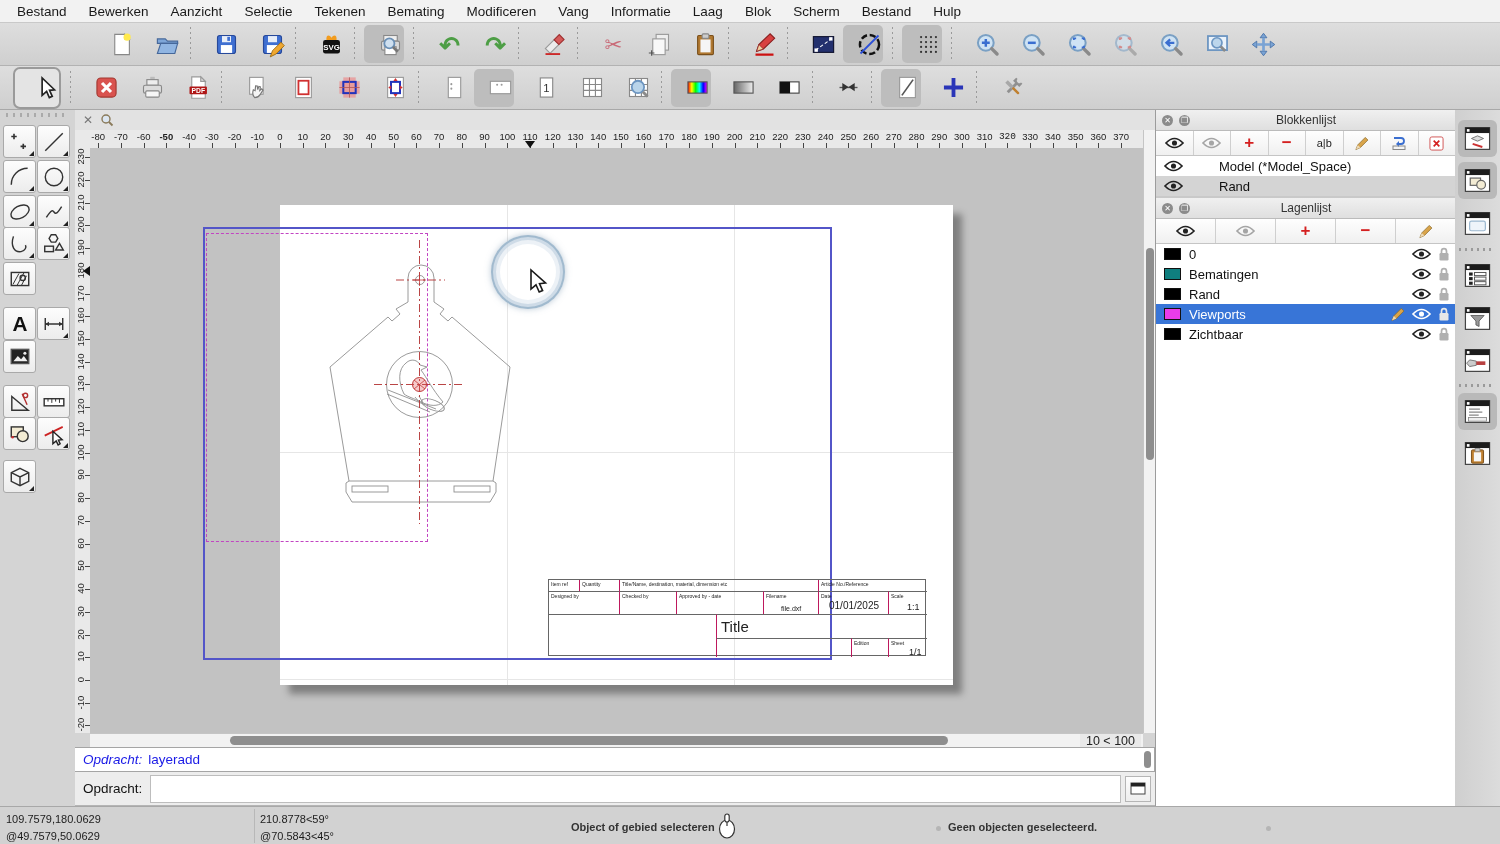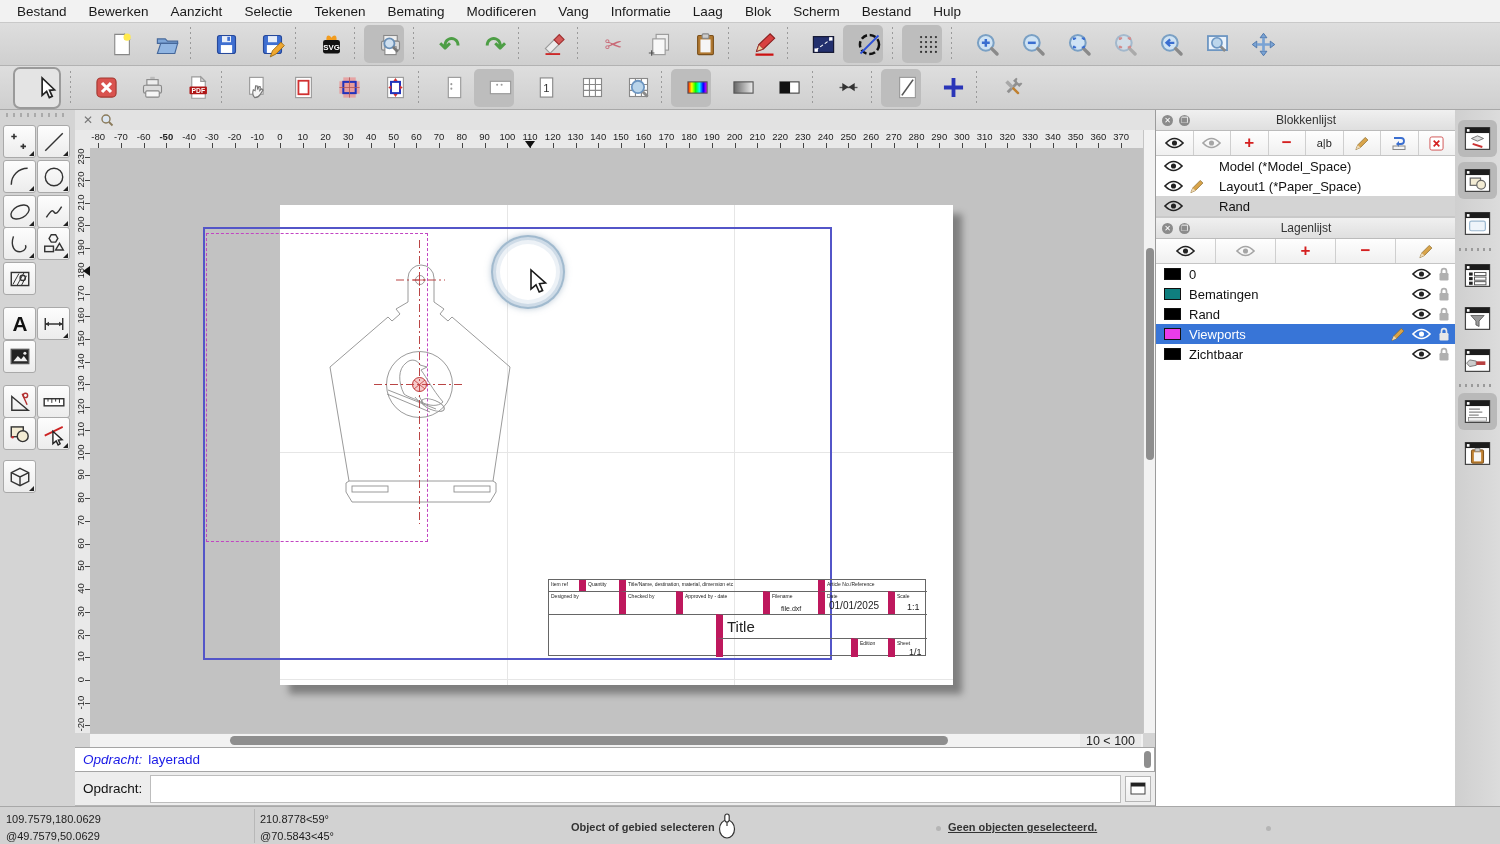--- a/index.html
+++ b/index.html
@@ -56,21 +56,21 @@
            border-bottom:5px solid transparent;border-right:7px solid #111;transform:translateY(-50%);}
   
   #canvas{position:absolute;left:90px;top:148px;width:1053px;height:585px;background:#c2c2c2;overflow:hidden;}
   #paper{position:absolute;left:190px;top:57px;width:673px;height:480px;background:#fff;
          box-shadow:9px 9px 7px rgba(0,0,0,.35);}
   .gridline{position:absolute;background:#e6e6e6;}
   #bluerect{position:absolute;left:113px;top:79px;width:625px;height:429px;border:2px solid #5355c8;}
   #vprect{position:absolute;left:116px;top:85px;width:220px;height:307px;border:1.5px dashed #c244c2;}
   #tb{position:absolute;left:458px;top:431px;width:378px;height:77px;border:1px solid #666;
       box-sizing:border-box;font-family:"Liberation Sans",sans-serif;color:#222;}
-  #tb .cell{position:absolute;box-sizing:border-box;border-left:7px solid #be185d;border-top:1px solid #666;
+  #tb .cell{position:absolute;box-sizing:border-box;border-left:1px solid #be185d;border-top:1px solid #666;
       font-size:5px;padding:1px 2px;overflow:hidden;white-space:nowrap;}
   #loupe{position:absolute;left:401px;top:87px;width:74px;height:74px;border-radius:50%;
          background:rgba(255,255,255,.55);
          box-shadow:inset 0 0 0 2px rgba(150,178,200,.8),inset 0 0 0 5px rgba(175,198,215,.5),
                     inset 0 0 0 9px rgba(200,216,230,.35),0 0 6px rgba(120,150,175,.5);}
   
   #hscroll{position:absolute;left:90px;top:733px;width:1053px;height:14px;background:#f2f2f2;border-top:1px solid #c5c5c5;}
   #hthumb{position:absolute;left:140px;top:2px;width:718px;height:9px;background:#8e8e8e;border-radius:5px;}
   #gridinfo{position:absolute;right:2px;top:0px;font-size:12.5px;color:#222;background:#e9e9e9;padding:0 6px;height:14px;line-height:14px;}
   #vscroll{position:absolute;left:1143px;top:130px;width:12px;height:603px;background:#f2f2f2;border-left:1px solid #c5c5c5;}
@@ -698,21 +698,21 @@
       <div class="hlab" style="left: 803.791px;">270</div>
       <div class="htick" style="left: 826.524px;"></div>
       <div class="hlab" style="left: 826.524px;">280</div>
       <div class="htick" style="left: 849.257px;"></div>
       <div class="hlab" style="left: 849.257px;">290</div>
       <div class="htick" style="left: 871.99px;"></div>
       <div class="hlab" style="left: 871.99px;">300</div>
       <div class="htick" style="left: 894.723px;"></div>
       <div class="hlab" style="left: 894.723px;">310</div>
       <div class="htick" style="left: 917.456px;"></div>
-      <div class="hlab" style="left: 917.456px;">320</div>
+      <div class="hlab" style="left: 917.456px; font-family: Liberation Mono, monospace;">320</div>
       <div class="htick" style="left: 940.189px;"></div>
       <div class="hlab" style="left: 940.189px;">330</div>
       <div class="htick" style="left: 962.922px;"></div>
       <div class="hlab" style="left: 962.922px;">340</div>
       <div class="htick" style="left: 985.655px;"></div>
       <div class="hlab" style="left: 985.655px;">350</div>
       <div class="htick" style="left: 1008.39px;"></div>
       <div class="hlab" style="left: 1008.39px;">360</div>
       <div class="htick" style="left: 1031.12px;"></div>
       <div class="hlab" style="left: 1031.12px;">370</div>
@@ -905,35 +905,20 @@
           <div class="lrow">
             <span style="margin-left:8px;display:flex;">
               <svg width="19" height="12" viewBox="0 0 20 12">
                 <path d="M1 6 Q10 -3.5 19 6 Q10 15.5 1 6 Z" fill="none" stroke="#222" stroke-width="1.7"></path>
                 <circle cx="10" cy="6" r="2.7" fill="#222"></circle>
               </svg>
             </span>
             <span style="width:22px;margin-left:6px;display:flex;"></span>
             <span class="rowlabel">Model (*Model_Space)</span>
           </div>
-          <div class="lrow">
-            <span style="margin-left:8px;display:flex;">
-              <svg width="19" height="12" viewBox="0 0 20 12">
-                <path d="M1 6 Q10 -3.5 19 6 Q10 15.5 1 6 Z" fill="none" stroke="#222" stroke-width="1.7"></path>
-                <circle cx="10" cy="6" r="2.7" fill="#222"></circle>
-              </svg>
-            </span>
-            <span style="width:22px;margin-left:6px;display:flex;">
-              <svg width="15" height="15" viewBox="0 0 16 16">
-                <path d="M2 14.5 L4 9.5 L12 1.5 L14.8 4.3 L6.8 12.3 Z" fill="#d9a44a" stroke="#8a6a2a" stroke-width=".8"></path>
-                <path d="M2 14.5 L4 9.5 L6.8 12.3 Z" fill="#ecd8b4"></path>
-              </svg>
-            </span>
-            <span class="rowlabel">Layout1 (*Paper_Space)</span>
-          </div>
           <div class="lrow sel-gray">
             <span style="margin-left:8px;display:flex;">
               <svg width="19" height="12" viewBox="0 0 20 12">
                 <path d="M1 6 Q10 -3.5 19 6 Q10 15.5 1 6 Z" fill="none" stroke="#222" stroke-width="1.7"></path>
                 <circle cx="10" cy="6" r="2.7" fill="#222"></circle>
               </svg>
             </span>
             <span style="width:22px;margin-left:6px;display:flex;"></span>
             <span class="rowlabel">Rand</span>
           </div>
@@ -1175,16 +1160,16 @@
     <div class="vline" style="left:254px;"></div>
     <span class="stat" style="left:260px;top:6px;">210.8778&lt;59°</span>
     <span class="stat" style="left:260px;top:23px;">@70.5843&lt;45°</span>
     <span class="stat" style="left:571px;top:14px;font-weight:bold;color:#333;">Object of gebied selecteren</span>
     <svg class="abs" style="left:718px;top:6px;" width="18" height="26" viewBox="0 0 18 26">
       <ellipse cx="9" cy="16" rx="7.5" ry="9" fill="#fff" stroke="#333" stroke-width="1.2"></ellipse>
       <rect x="6.8" y="1" width="4.4" height="8" rx="2.2" fill="#fff" stroke="#333" stroke-width="1.2"></rect>
       <line x1="9" y1="9" x2="9" y2="13" stroke="#333" stroke-width="1.2"></line>
     </svg>
     <div class="sdot" style="left:936px;top:19px;"></div>
-    <span class="stat" style="left:948px;top:14px;font-weight:bold;color:#333;text-decoration:underline;">Geen objecten geselecteerd.</span>
+    <span class="stat" style="left:948px;top:14px;font-weight:bold;color:#333;">Geen objecten geselecteerd.</span>
     <div class="sdot" style="left:1266px;top:19px;"></div>
   </div>
 </div>
 
 </body></html>

